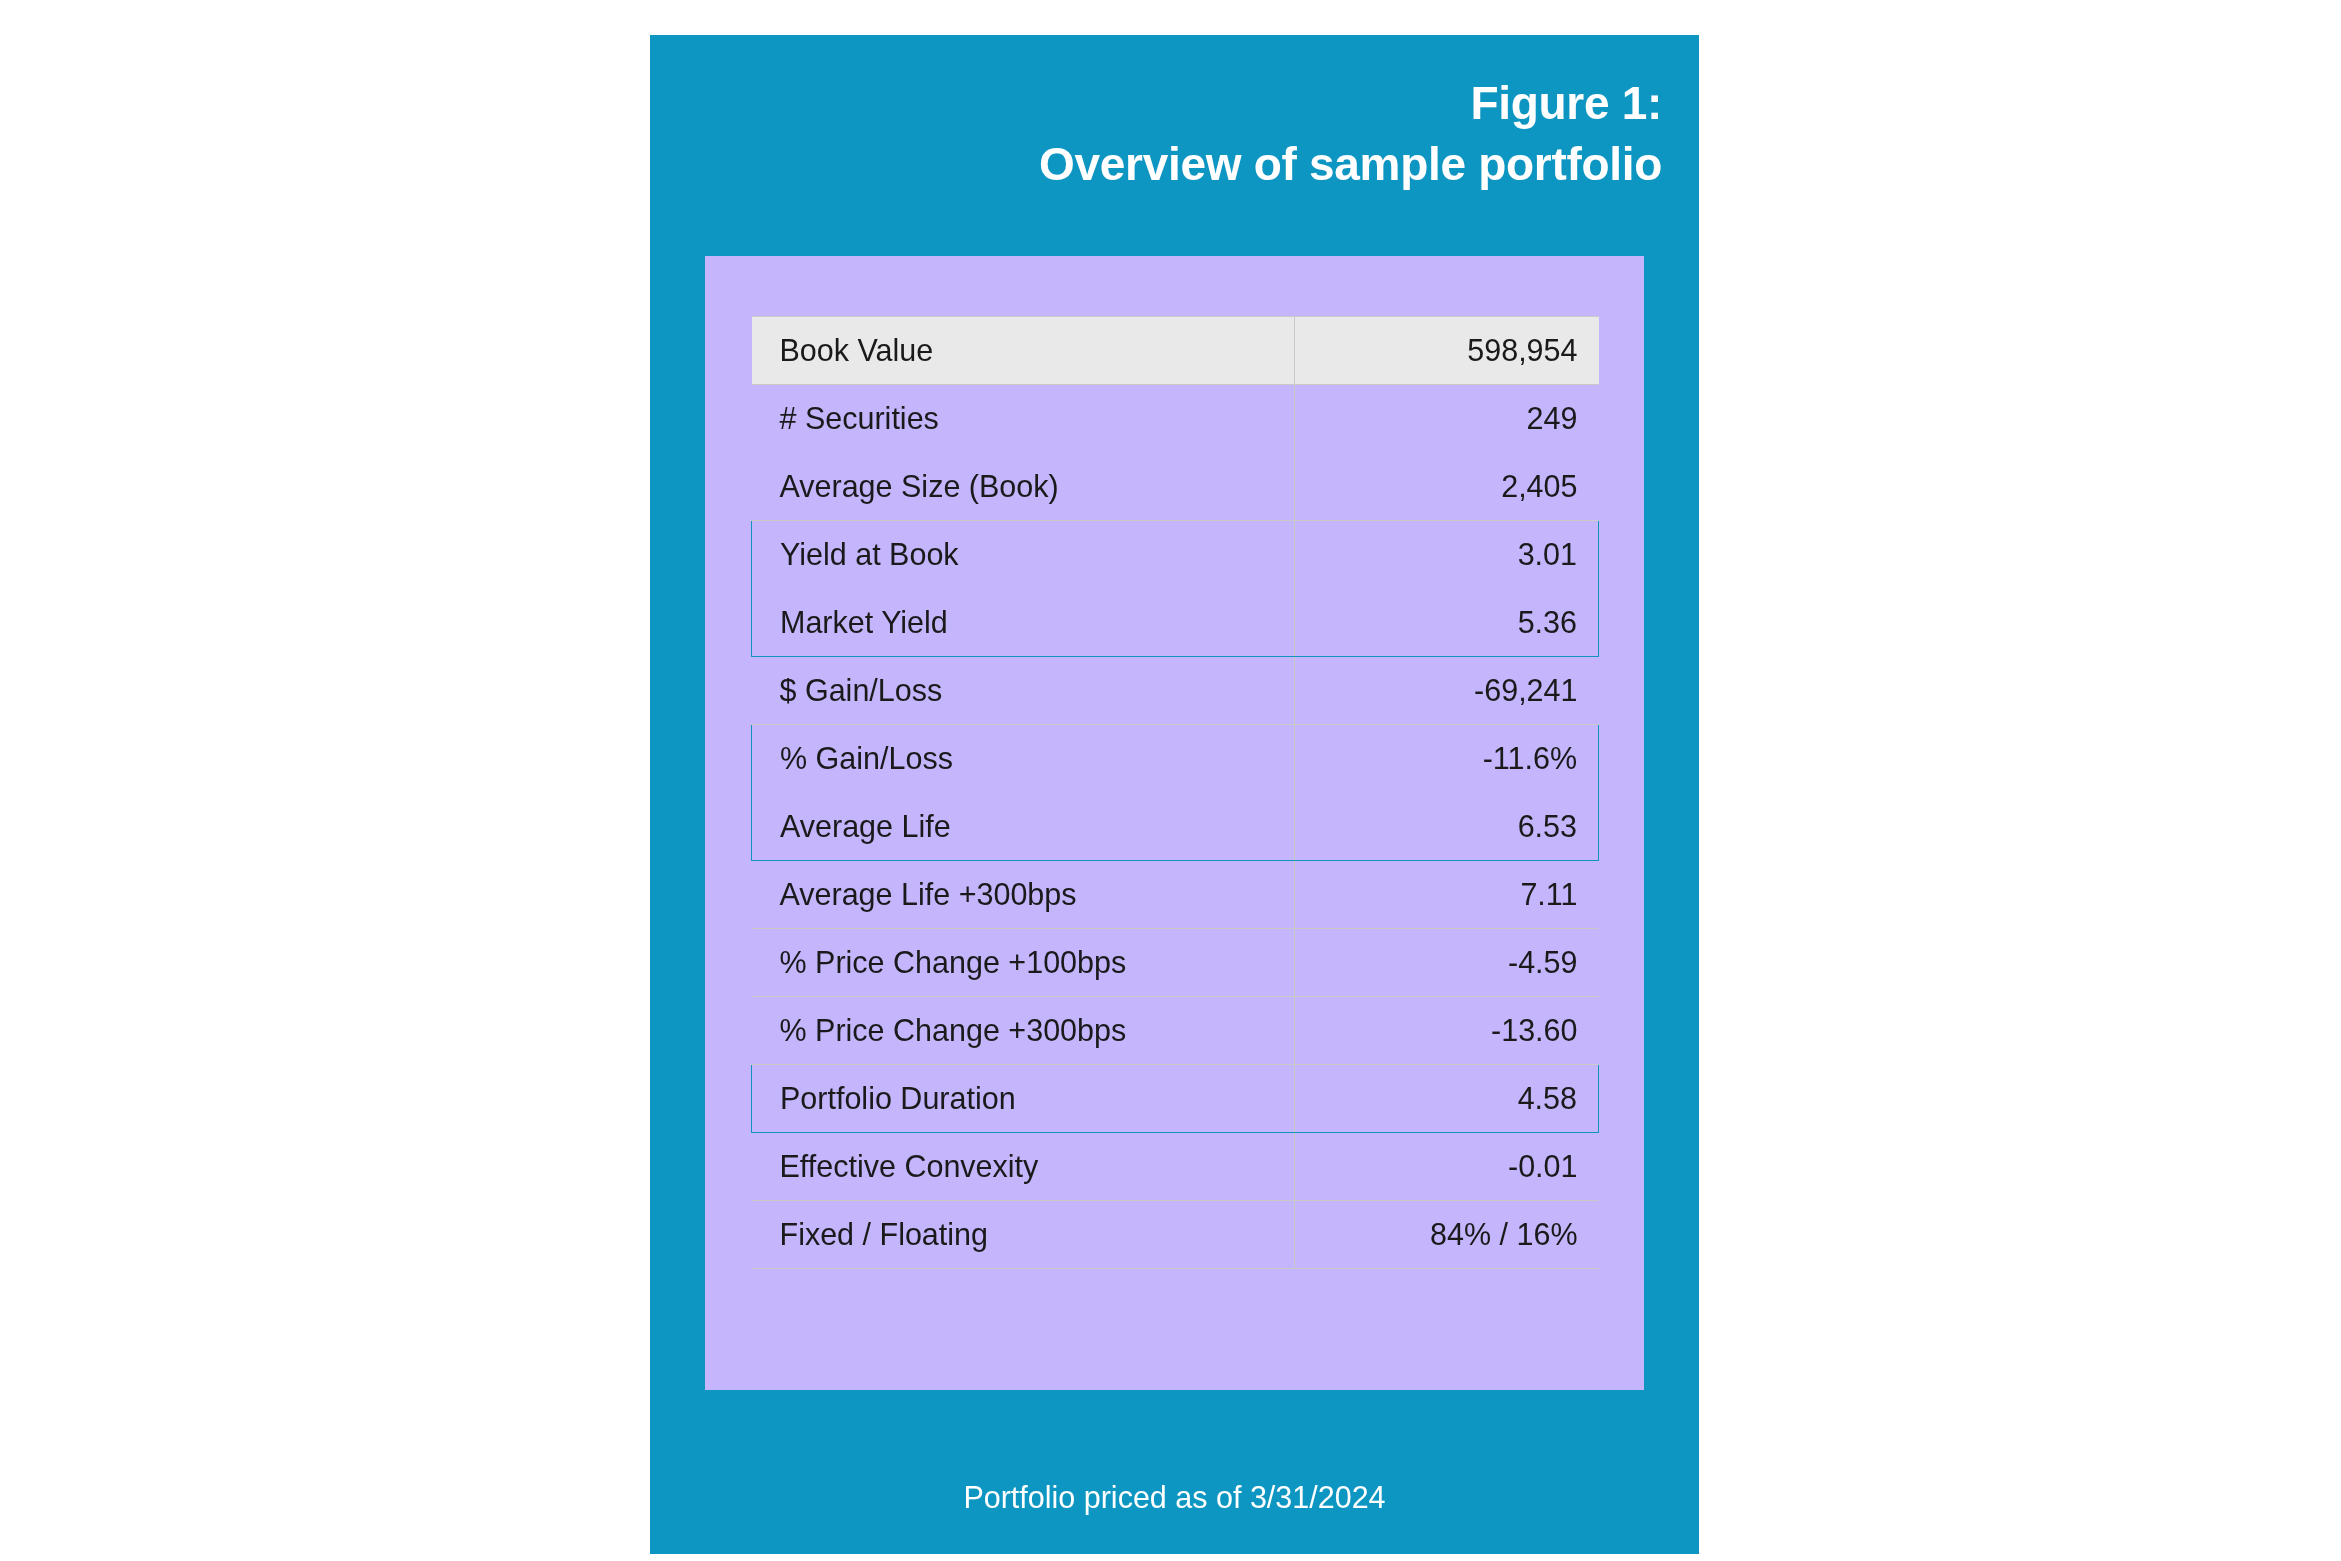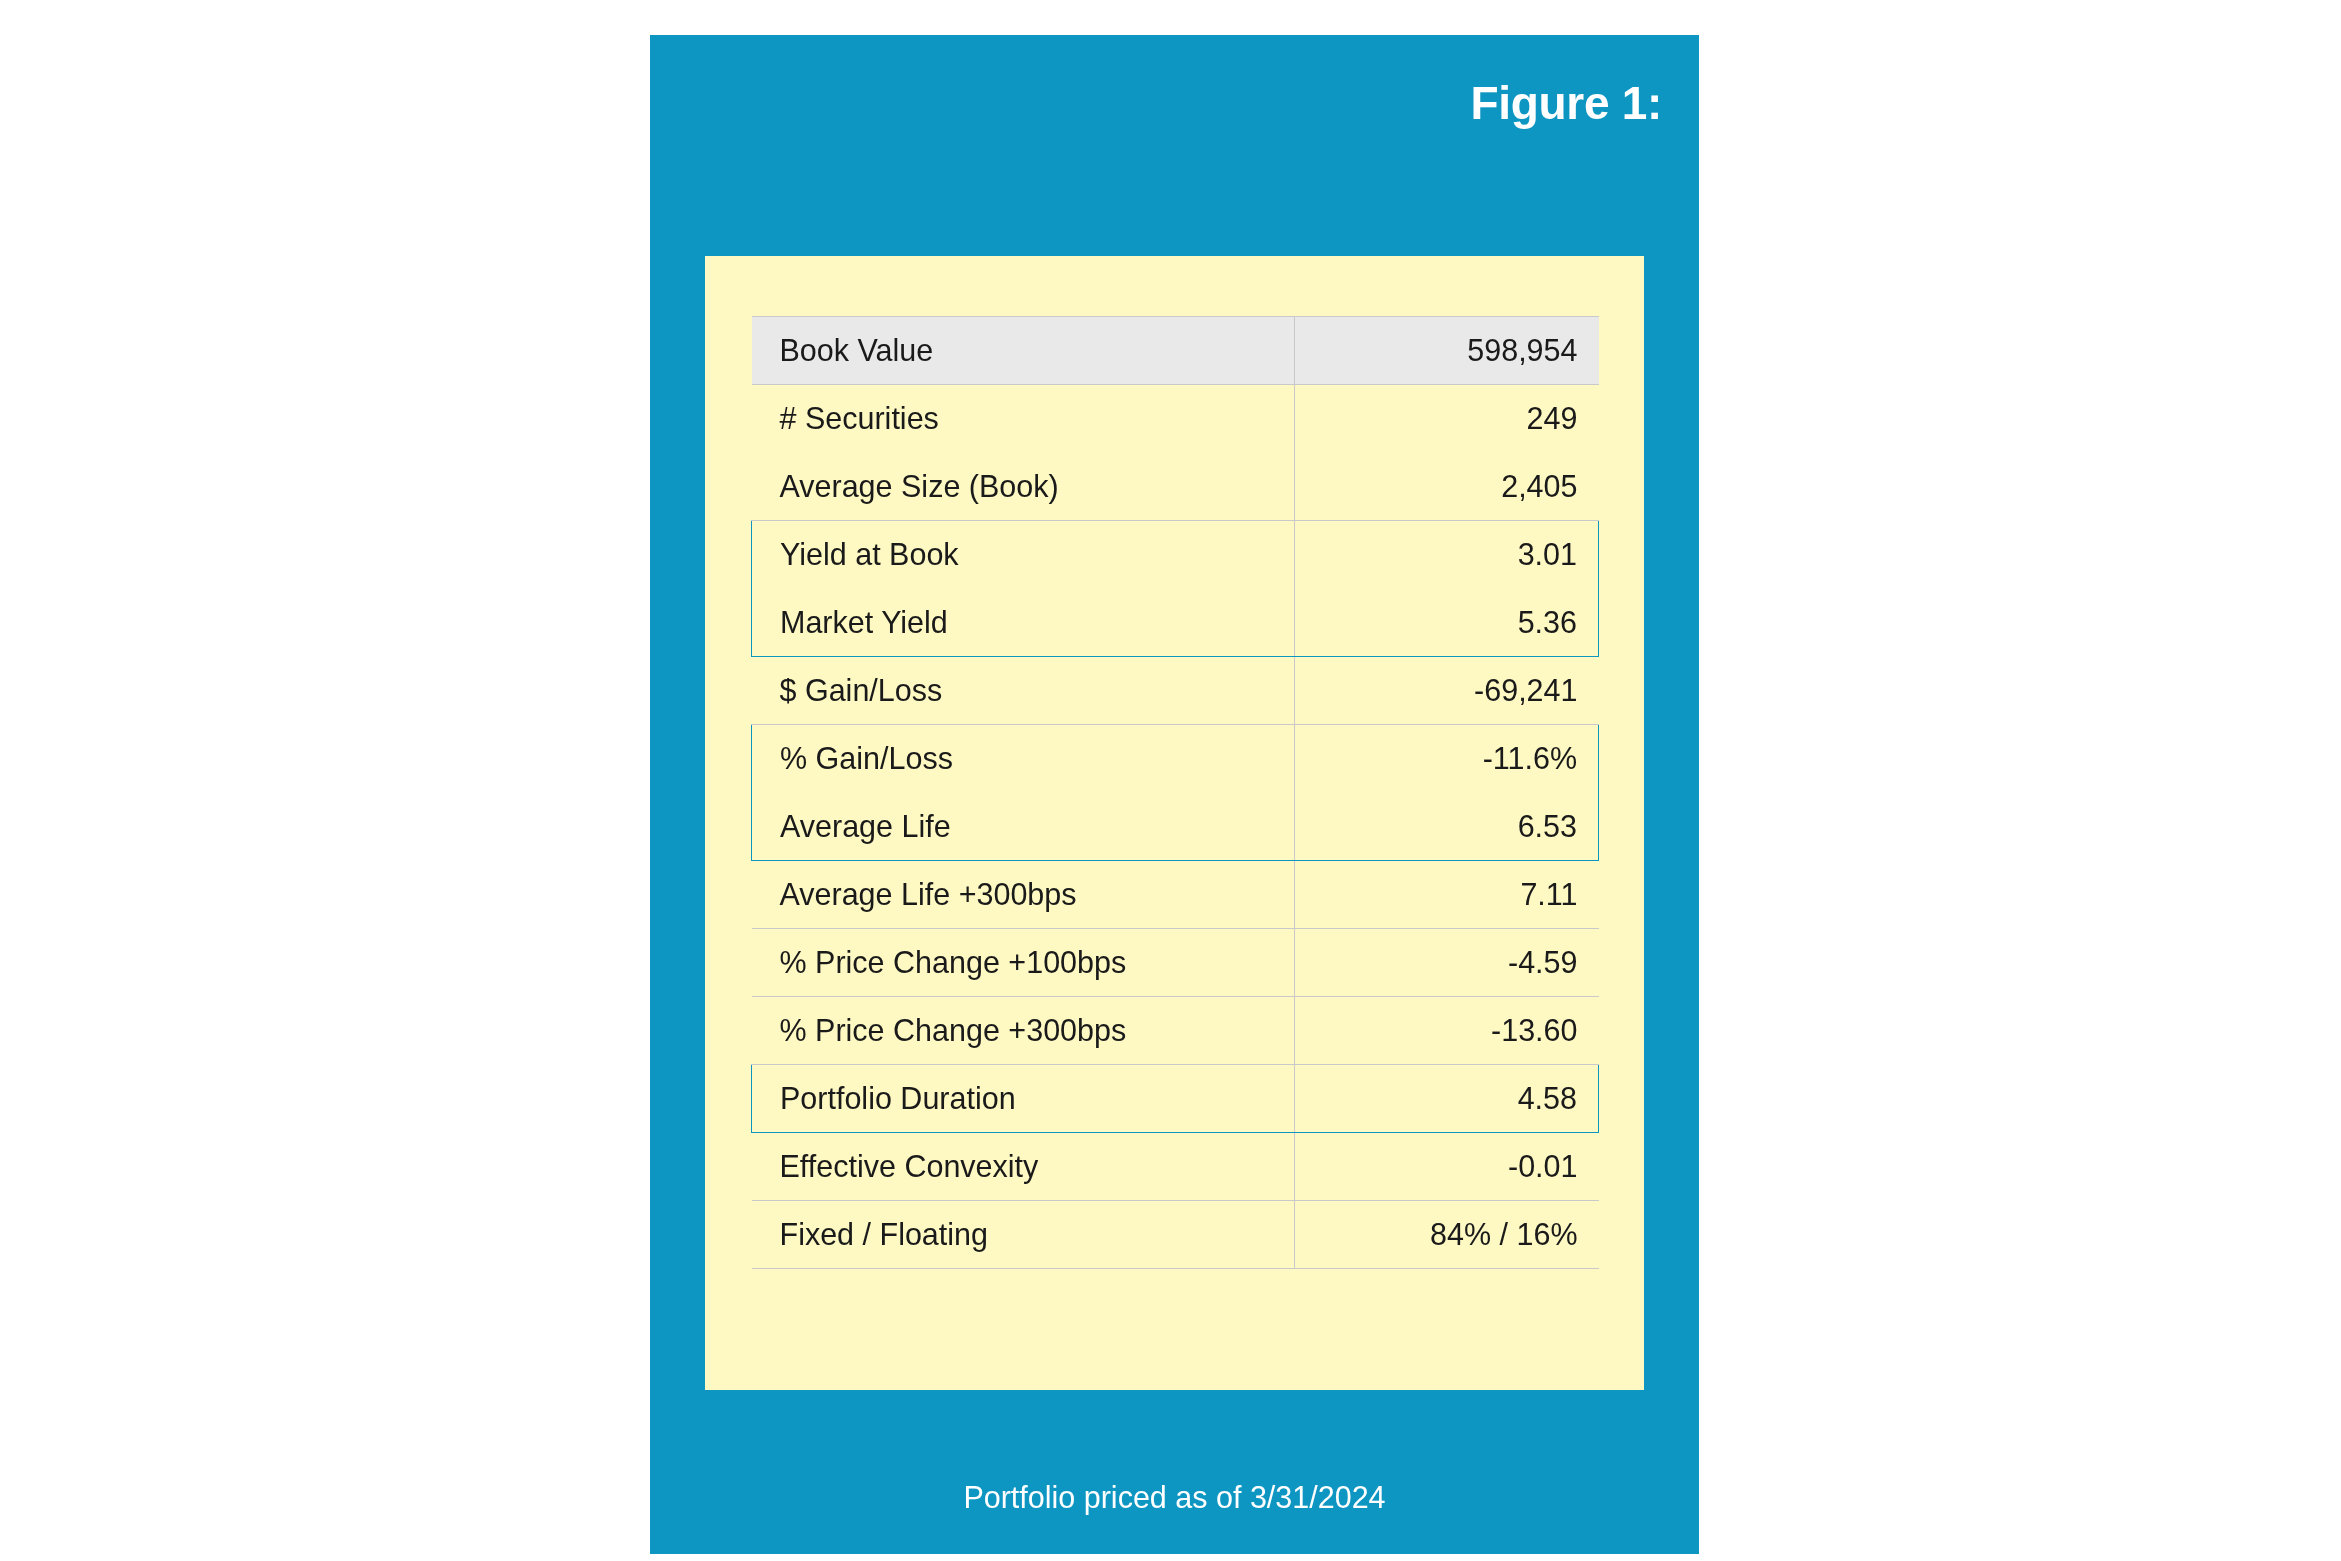--- a/index.html
+++ b/index.html
@@ -45,21 +45,21 @@
   }
   .figure-title .line2 { display: block; }
 
   
   .white-card {
     position: absolute;
     left: 55px;
     top: 221px;
     width: 939px;
     height: 1134px;
-    background: #fef9c3;
+    background: #c4b5fd;
   }
 
   
   .data-table {
     position: absolute;
     left: 46px;
     top: 60px;
     width: 847px;
     border-collapse: collapse;
     table-layout: fixed;
@@ -110,20 +110,21 @@
 </style>
 </head>
 <body>
 
 <div class="page">
 
   <div class="figure-panel">
 
     <div class="figure-title">
       <span>Figure 1:</span>
+      <span class="line2">Overview of sample portfolio</span>
     </div>
 
     <div class="white-card">
       <table class="data-table">
         <colgroup>
           <col class="label-col">
           <col class="value-col">
         </colgroup>
         <tbody>
           <tr class="row-header">

